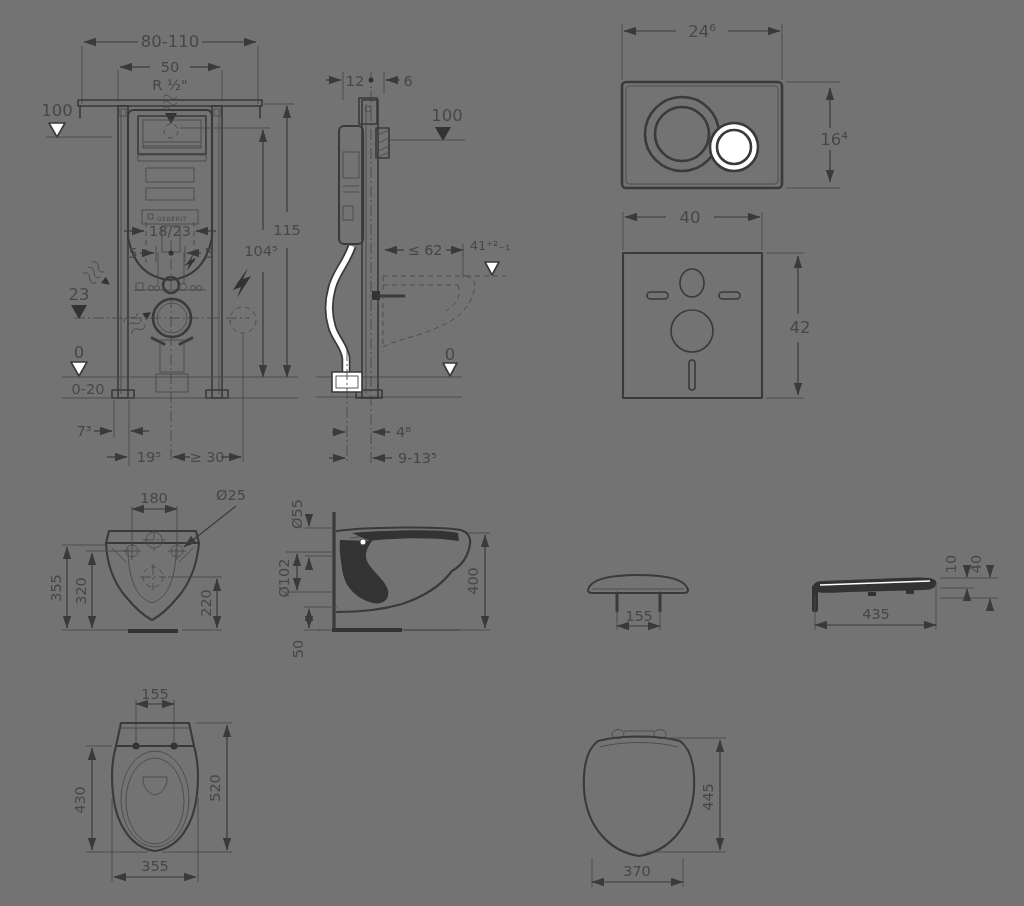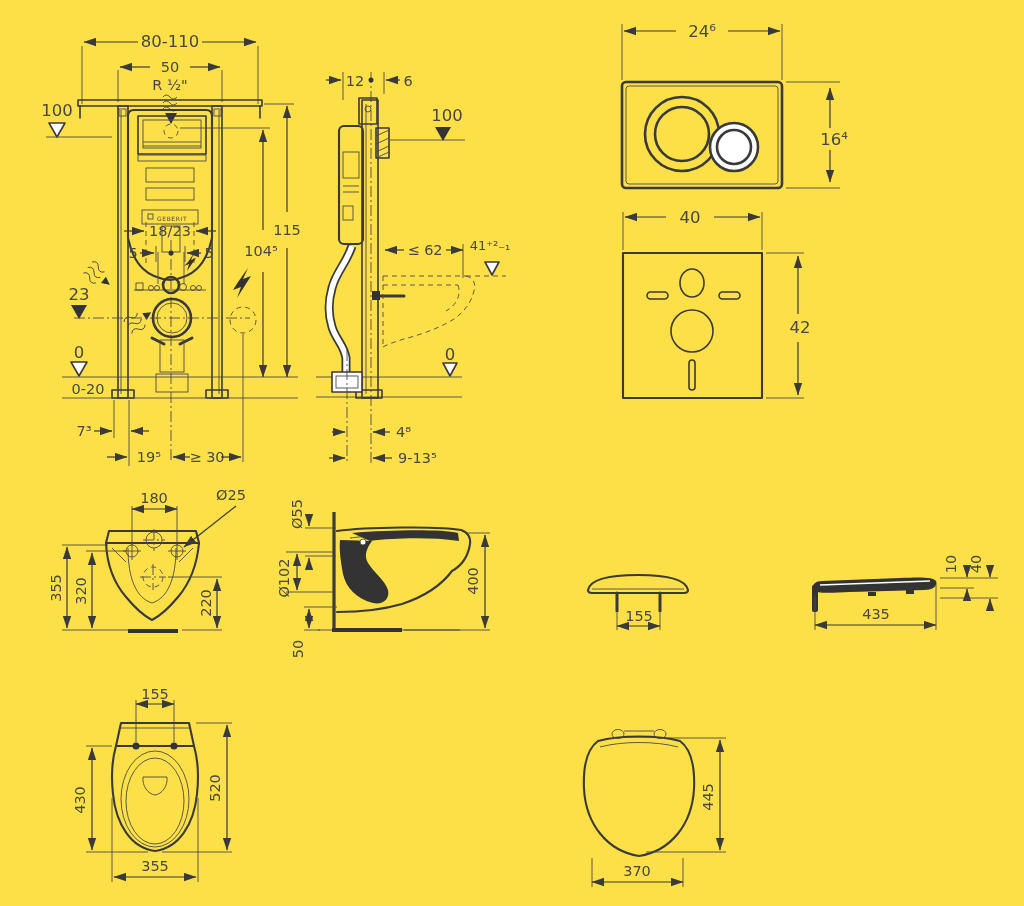--- a/index.html
+++ b/index.html
@@ -1,16 +1,16 @@
 <!DOCTYPE html>
 <html><head>
 <meta charset="utf-8">
 <style>
   html,body{margin:0;padding:0;background:#ffffff;}
-  .canvas{position:relative;width:1024px;height:906px;background:#fde047;overflow:hidden;}
+  .canvas{position:relative;width:1024px;height:906px;background:#737373;overflow:hidden;}
   svg{display:block;}
   .ln{stroke:#3a3a3a;fill:none;stroke-width:1.6;stroke-linecap:round;stroke-linejoin:round;}
   .sw2{stroke-width:2.1;} .sw25{stroke-width:2.6;} .sw3{stroke-width:3;}
   .thin{stroke:#4a4a4a;fill:none;stroke-width:0.9;}
   .dim{stroke:#3a3a3a;fill:none;stroke-width:1.2;}
   .dash{stroke-dasharray:5 4;}
   .dashdot{stroke-dasharray:11 3 2 3;}
   .fillk{fill:#333333;stroke:none;}
   .wfill{fill:#ffffff;}
   .arS{marker-start:url(#arr);}

